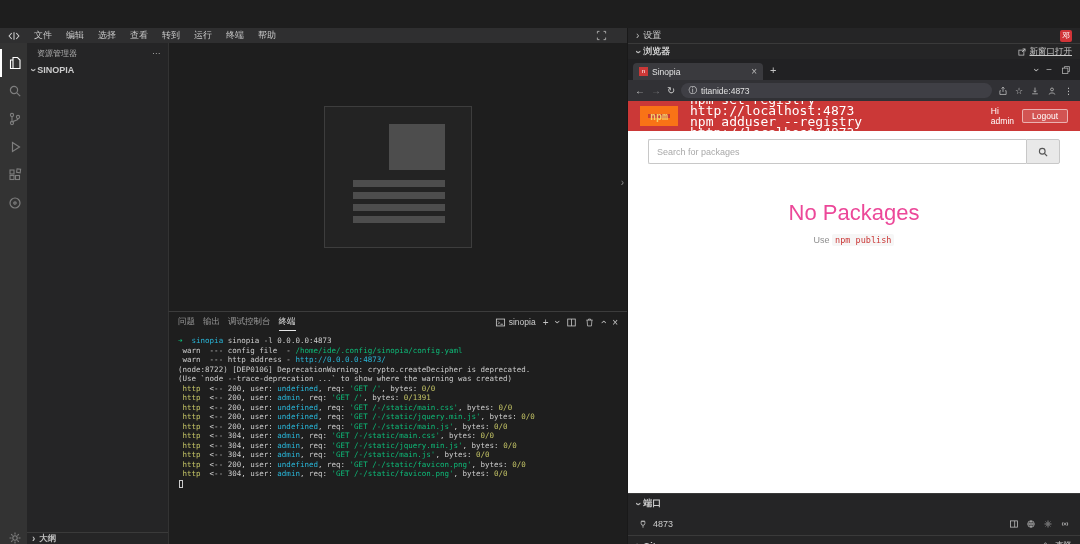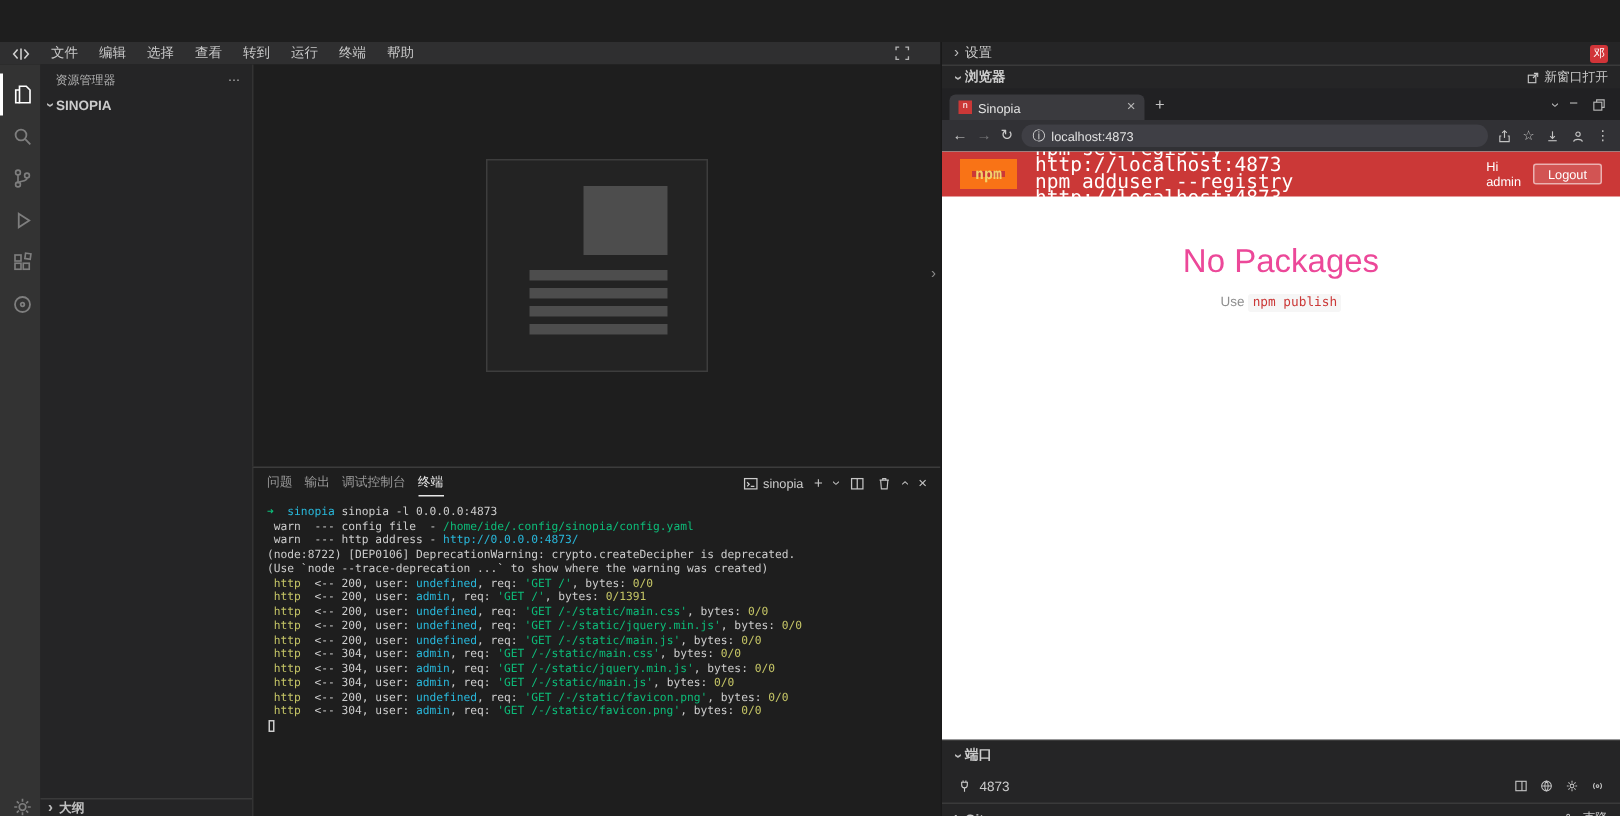--- a/index.html
+++ b/index.html
@@ -62,21 +62,21 @@
   .sb-item { display:flex; align-items:center; gap:3px; padding:0 5px; height:100%; }
   .sb-right { margin-left:auto; display:flex; align-items:center; }
 
   
   .rightpanel { position:absolute; left:627px; top:0; width:453px; height:544px; background:#252526; border-left:1px solid #191919; }
   .rp-row { display:flex; align-items:center; gap:4px; padding:0 8px; font-size:9px; color:#cccccc; }
   .rp-settings { height:15px; }
   .rp-header { height:16px; border-top:1px solid #3a3a3a; font-weight:bold; }
   .avatar { margin-left:auto; width:12px; height:12px; background:#d13438; color:#fff; font-size:7.5px;
     display:flex; align-items:center; justify-content:center; border-radius:2px; font-weight:normal; }
-  .open-new { margin-left:auto; display:flex; align-items:center; gap:3px; font-weight:normal; font-size:8.5px; color:#c8c8c8; }
+  .open-new { margin-left:auto; display:flex; align-items:center; gap:3px; font-weight:normal; font-size:8.5px; color:#c8c8c8;text-decoration:underline; }
 
   
   .browser { height:434px; display:flex; flex-direction:column; }
   .tabstrip { height:21px; background:#212123; display:flex; align-items:center; padding:0 5px; }
   .btab { width:130px; height:17px; background:#3a3a3e; border-radius:4px 4px 0 0; margin-top:4px;
     display:flex; align-items:center; gap:4px; padding:0 6px; font-size:8.5px; color:#e4e4e4; }
   .favicon { width:9px; height:9px; background:#cb3837; color:#fff; font-size:6px; line-height:9px; text-align:center; flex:none; }
   .btab-close { margin-left:auto; color:#b7b7b7; font-size:10px; }
   .newtab { padding:0 7px; color:#c5c5c5; font-size:11px; }
   .ts-right { margin-left:auto; display:flex; align-items:center; gap:9px; color:#b9b9b9; font-size:10px; padding-right:4px; }
@@ -345,21 +345,21 @@
           </span>
         </div>
       </div>
 
       <div class="toolbar">
         <span class="nav">←</span>
         <span class="nav dim">→</span>
         <span class="nav">↻</span>
         <div class="urlbar">
           <span>ⓘ</span>
-          <span>localhost:4873</span>
+          <span>titanide:4873</span>
         </div>
         <div class="tb-icons">
           <span>
             <svg class="i" width="10" height="10" viewBox="0 0 16 16" fill="none" stroke="currentColor" stroke-width="1.2">
                 <path d="M8 2v7.5"></path>
                 <path d="M5.5 4.2 8 1.8l2.5 2.4"></path>
                 <path d="M4.5 7.5H3v6h10v-6h-1.5"></path>
               </svg>
           </span>
           <span>☆</span>
@@ -385,20 +385,29 @@
           <div class="npm-logo">npm</div>
           <div class="npm-cmds">
             <div>npm set registry http://localhost:4873</div>
             <div>npm adduser --registry http://localhost:4873</div>
           </div>
           <div class="npm-right">
             <span class="hi">Hi admin</span>
             <button class="logout">Logout</button>
           </div>
         </div>
+        <div class="search-row">
+          <input class="search-input" placeholder="Search for packages" style="">
+          <button class="search-btn">
+            <svg class="i" width="12" height="12" viewBox="0 0 16 16" fill="none" stroke="currentColor" stroke-width="1.5">
+                <circle cx="7" cy="7" r="3.8"></circle>
+                <path d="M10 10l3.5 3.5"></path>
+              </svg>
+          </button>
+        </div>
         <div class="empty">
           <div class="no-pkg">No Packages</div>
           <div class="hint">
             <span>Use </span><code>npm publish</code>
           </div>
         </div>
       </div>
     </div>
 
     <div class="rp-row rp-header ports-header">

